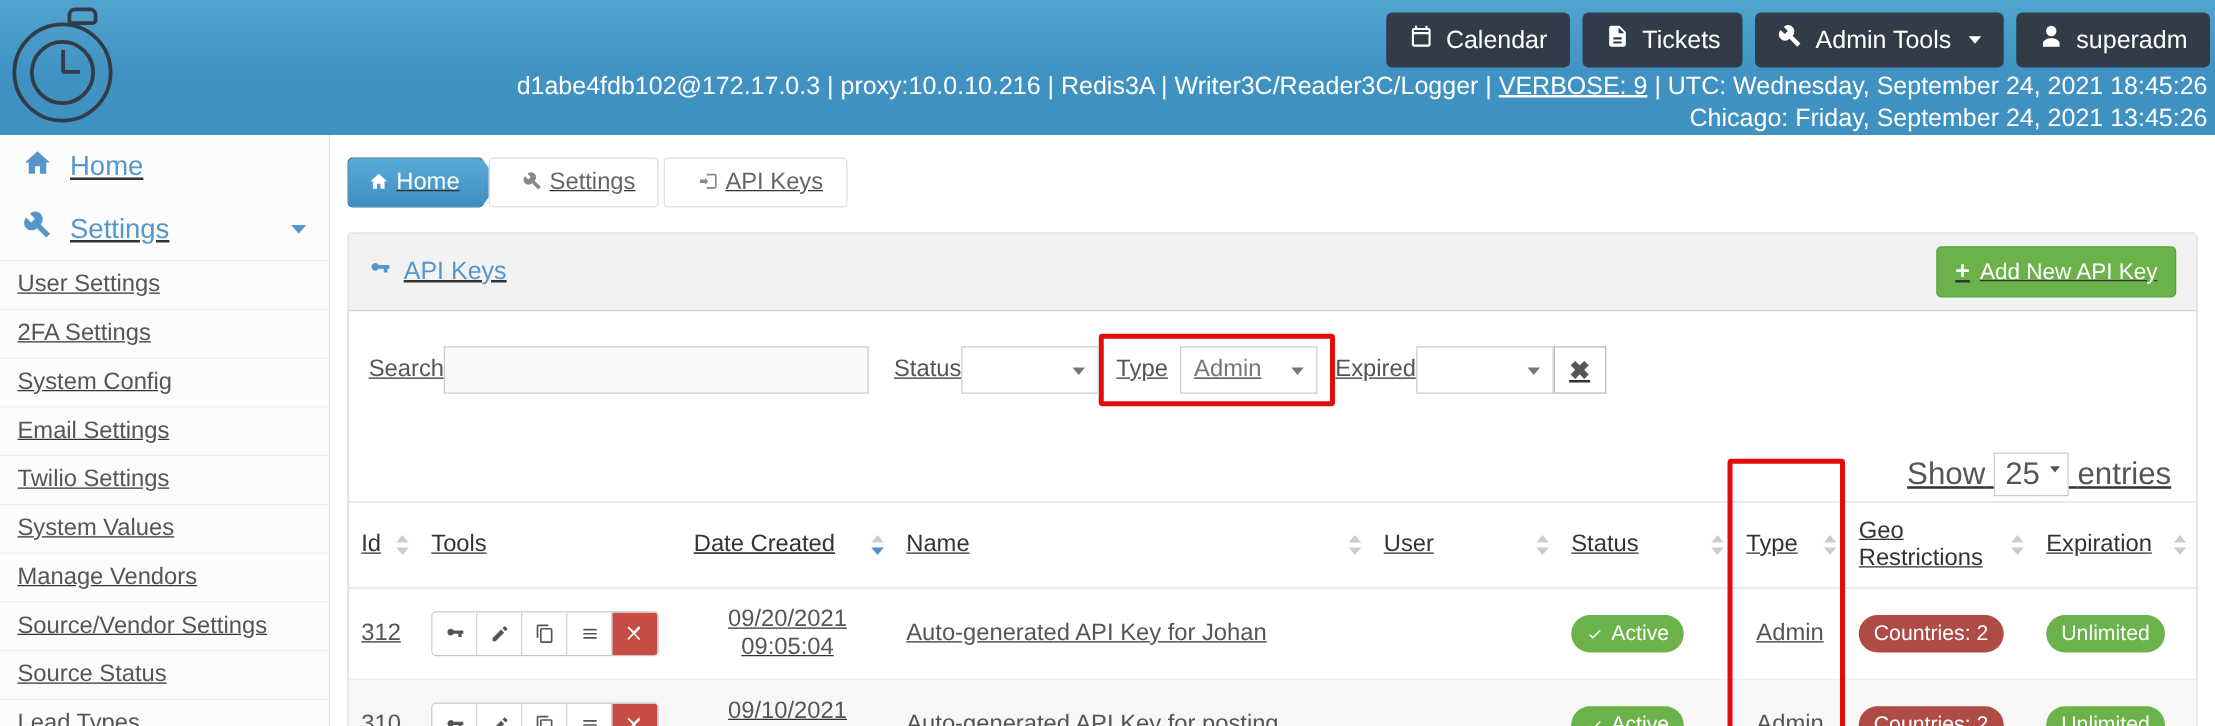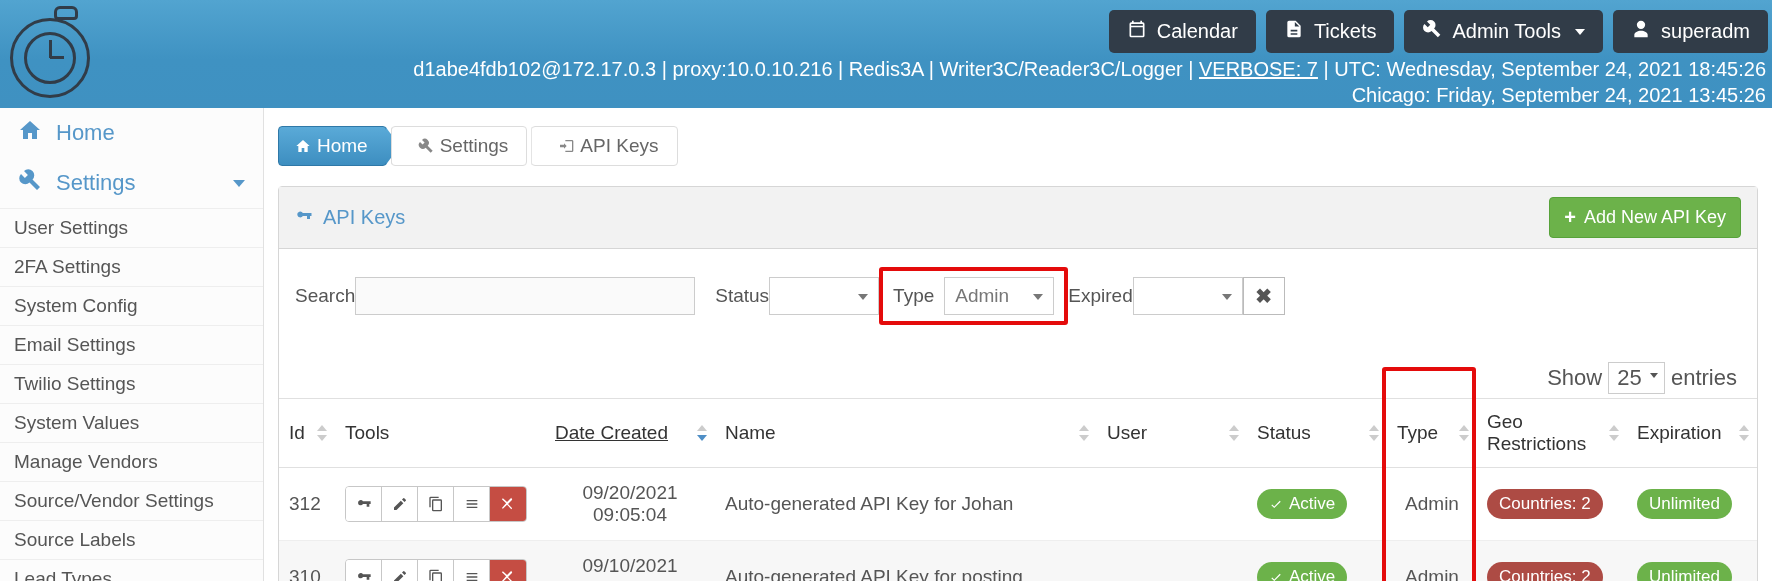--- a/index.html
+++ b/index.html
@@ -55,21 +55,21 @@
     color:#fff; padding:9px 18px; border-radius:5px;
     display:flex; align-items:center; gap:10px; font-size:20px;
     cursor:pointer;
   }
   .top-btn svg { width:20px; height:20px; fill:#fff; }
   .caret { width:0;height:0;border-left:5px solid transparent;border-right:5px solid transparent;border-top:6px solid #fff; display:inline-block; margin-left:4px;}
   #topinfo { position:absolute; right:6px; top:56px; text-align:right; font-size:20px; line-height:26px; }
   #topinfo a { color:#fff; text-decoration:underline; }
 
   
-  #main { display:flex; height: calc(100% - 108px); }
+  #main { display:flex; height: calc(100% - 108px); text-decoration: underline; }
   #sidebar {
     width: 264px;
     background: #fcfcfc;
     border-right:1px solid #e1e1e1;
     font-size: 20px;
   }
   .side-item {
     display:flex; align-items:center; gap:14px;
     padding: 10px 18px;
     color: #666; cursor:pointer;
@@ -116,21 +116,21 @@
   }
   .btn-green .plus {font-weight:bold; font-size:20px;}
 
   #filters { padding:18px 16px 10px; display:flex; align-items:center; flex-wrap:wrap; color:#555; font-size:19px;}
   .ftxt { width:340px; height:38px; border:1px solid #ccc; background:#fafafa;}
   .fsel { height:38px; border:1px solid #ccc; background:#fff; padding:0 30px 0 10px; color:#777; position:relative; display:inline-flex; align-items:center; min-width:110px;}
   .fsel .dd { position:absolute; right:10px; top:16px; width:0;height:0;border-left:5px solid transparent;border-right:5px solid transparent;border-top:6px solid #777;}
   .hl-red { border:4px solid #e40b0b; padding:6px 10px; border-radius:3px; display:inline-flex; align-items:center; gap:10px;}
   .fx { width:42px; height:38px; border:1px solid #bbb; display:flex; align-items:center; justify-content:center; cursor:pointer; font-size:20px; font-weight:bold;}
 
-  #entries-ctl { text-align:right; padding:4px 20px; color:#555; font-size:22px;}
+  #entries-ctl { text-align:right; padding:4px 20px; color:#555; font-size:25px;}
   .small-sel { display:inline-flex; align-items:center; border:1px solid #ccc; padding:2px 22px 2px 8px; position:relative;margin-top:23px;}
   .small-sel .dd{ position:absolute; right:6px; top:10px; width:0;height:0;border-left:4px solid transparent;border-right:4px solid transparent;border-top:5px solid #555;}
 
   
   table { width:100%; border-collapse:collapse; font-size:19px;}
   th { text-align:left; font-weight:400; color:#333; padding:12px 10px; border-top:1px solid #e0e0e0; border-bottom:1px solid #e0e0e0; position:relative;}
   th .sort { position:absolute; right:6px; top:50%; transform:translateY(-50%); width:12px; }
   .sort::before{content:"";position:absolute;left:0;top:-8px;border-left:5px solid transparent;border-right:5px solid transparent;border-bottom:6px solid #ccc;}
   .sort::after {content:"";position:absolute;left:0;top:2px; border-left:5px solid transparent;border-right:5px solid transparent;border-top:6px solid #ccc;}
   th.sorted { text-decoration:underline; }
@@ -185,21 +185,21 @@
     <div class="top-btn">
       <span><svg viewBox="0 0 24 24">
             <path d="M12 12a5 5 0 1 0-5-5 5 5 0 0 0 5 5zm0 2c-4 0-8 2-8 5v3h16v-3c0-3-4-5-8-5z"></path>
           </svg></span>
       <span>superadm</span>
     </div>
   </div>
   <div id="topinfo">
     <div>
       <span>d1abe4fdb102@172.17.0.3 | proxy:10.0.10.216 | Redis3A | Writer3C/Reader3C/Logger | </span>
-      <a href="#">VERBOSE: 7</a>
+      <a href="#">VERBOSE: 9</a>
       <span> | UTC: Wednesday, September 24, 2021 18:45:26</span>
     </div>
     <div>Chicago: Friday, September 24, 2021 13:45:26</div>
   </div>
 </div>
 
 <div id="main">
 
   <div id="sidebar">
     <div class="side-item primary">
@@ -217,21 +217,21 @@
     </div>
     <div id="side-subs">
         <div class="side-sub">User Settings</div>
         <div class="side-sub">2FA Settings</div>
         <div class="side-sub">System Config</div>
         <div class="side-sub">Email Settings</div>
         <div class="side-sub">Twilio Settings</div>
         <div class="side-sub">System Values</div>
         <div class="side-sub">Manage Vendors</div>
         <div class="side-sub">Source/Vendor Settings</div>
-        <div class="side-sub">Source Labels</div>
+        <div class="side-sub">Source Status</div>
         <div class="side-sub">Lead Types</div>
       </div>
   </div>
 
   <div id="content">
 
     <div id="breadcrumbs">
       <div class="crumb active">
         <svg viewBox="0 0 24 24">
             <path d="M12 3l10 9h-3v9h-5v-6h-4v6H5v-9H2z"></path>

